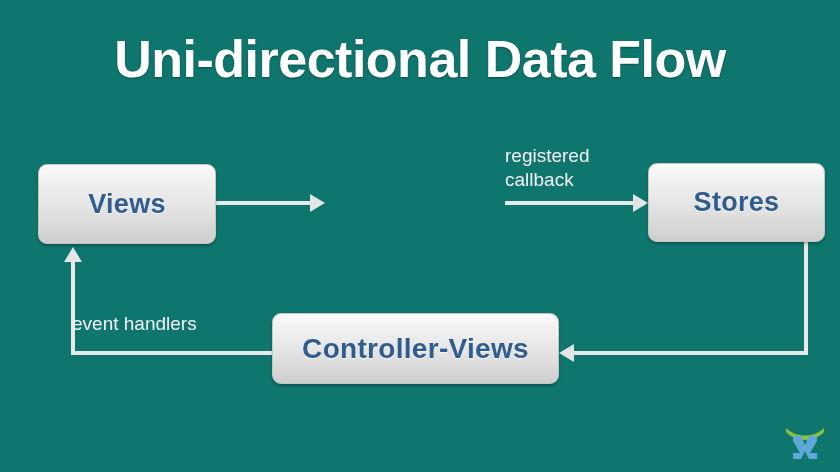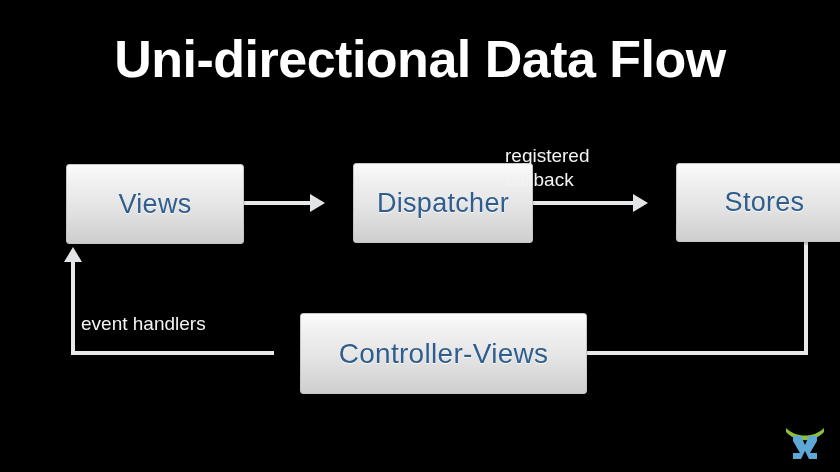--- a/index.html
+++ b/index.html
@@ -5,21 +5,21 @@
 <style>
   html, body {
     margin: 0;
     padding: 0;
     background: #1d2b3a;
   }
   #slide {
     position: relative;
     width: 840px;
     height: 472px;
-    background: #000000;
+    background: #0f766e;
     overflow: hidden;
     font-family: "Liberation Sans", sans-serif;
     -webkit-font-smoothing: antialiased;
   }
 
   
   #title {
     position: absolute;
     left: 0;
     top: 28px;
@@ -33,37 +33,36 @@
     white-space: nowrap;
     text-shadow: 0 1px 2px rgba(0,0,0,0.35);
   }
 
   
   .node {
     position: absolute;
     box-sizing: border-box;
     background: linear-gradient(to bottom, #fbfbfb 0%, #f2f2f2 18%, #e4e4e4 55%, #d2d2d2 92%, #cdcdcd 100%);
     border: 1px solid #c6c6c6;
-    border-radius: 3px;
+    border-radius: 9px;
     display: flex;
     align-items: center;
     justify-content: center;
     color: #2f5d8e;
     font-size: 27px;
-    font-weight: normal;
+    font-weight: bold;
     letter-spacing: 0.3px;
     text-shadow: 0 1px 1px rgba(255,255,255,0.85);
     box-shadow: 0 2px 3px rgba(0,0,0,0.28);
     z-index: 4;
-    margin-left: 28px;
   }
   #node-views        { left: 38px;  top: 164px; width: 178px; height: 80px; }
   #node-dispatcher   { left: 325px; top: 163px; width: 180px; height: 80px; }
   #node-stores       { left: 648px; top: 163px; width: 177px; height: 79px; }
-  #node-controller   { left: 272px; top: 313px; width: 287px; height: 81px; font-size: 28px; }
+  #node-controller   { left: 272px; top: 313px; width: 287px; height: 71px; font-size: 28px; }
 
   
   .line {
     position: absolute;
     background: #e8e9ea;
     z-index: 2;
   }
   .line.h { height: 4px; }
   .line.v { width: 4px; }
 
@@ -95,21 +94,21 @@
     color: #f2f3f4;
     font-size: 19px;
     font-weight: normal;
     line-height: 24px;
     white-space: pre-line;
     z-index: 5;
   }
   #label-actions            { left: 214px; top: 170px; width: 108px; }
   #label-registered         { left: 505px; top: 144px; width: 142px; }
   #label-change-events      { left: 600px; top: 312px; width: 200px; text-align: center; }
-  #label-event-handlers     { left: 72px;  top: 312px; width: 200px; text-align: left; padding-left: 9px; box-sizing: border-box; }
+  #label-event-handlers     { left: 72px;  top: 312px; width: 200px; text-align: left; padding-left: 0; box-sizing: border-box; }
 
   
   #logo {
     position: absolute;
     right: 12px;
     bottom: 8px;
     width: 46px;
     height: 42px;
     z-index: 6;
   }
@@ -137,21 +136,20 @@
 
 
   <div class="edge-label" id="label-registered">registered
 callback</div>
 
 
   <div class="edge-label" id="label-event-handlers">event handlers</div>
 
   <div class="node" id="node-views">Views</div>
 
-  <div class="node" id="node-dispatcher">Dispatcher</div>
 
   <div class="node" id="node-stores">Stores</div>
 
   <div class="node" id="node-controller">Controller-Views</div>
 
   <svg id="logo" viewBox="0 0 46 42">
     <path d="M4 6 C 14 16, 32 16, 42 6 L 42 10 C 32 21, 14 21, 4 10 Z" fill="#8cbf3f"></path>
     <path d="M11 14 L 19 14 L 23 23 L 27 14 L 35 14 L 35 19 L 28 31 L 35 31 L 35 37 L 27 37 L 23 29 L 19 37 L 11 37 L 11 31 L 18 31 L 11 19 Z" fill="#5ea8d8"></path>
   </svg>
 

